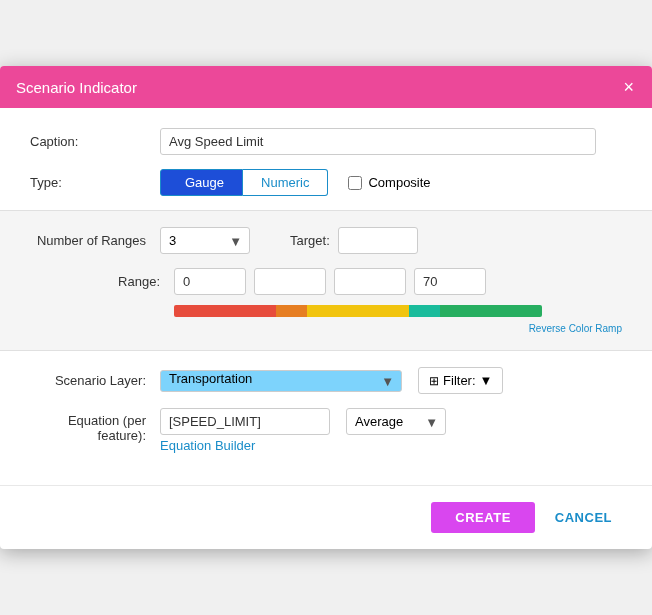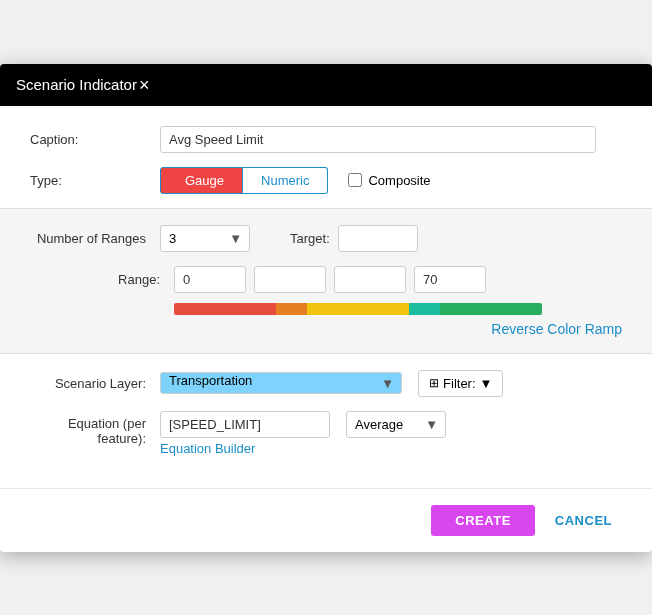--- a/index.html
+++ b/index.html
@@ -13,25 +13,26 @@
       min-height: 100vh;
     }
     .dialog {
       width: 652px;
       background: #fff;
       border-radius: 4px;
       box-shadow: 0 4px 20px rgba(0,0,0,0.3);
       overflow: hidden;
     }
     .dialog-header {
-      background: #000000;
+      background: #ec4899;
       color: #fff;
       padding: 12px 16px;
       display: flex;
       align-items: center;
+      justify-content: space-between;
     }
     .dialog-title {
       font-size: 15px;
       font-weight: 500;
     }
     .close-btn {
       background: none;
       border: none;
       color: #fff;
       font-size: 18px;
@@ -72,21 +73,21 @@
     }
     .btn-type {
       border: 1px solid #1a8dc9;
       padding: 5px 18px;
       font-size: 13px;
       cursor: pointer;
       background: #fff;
       color: #1a8dc9;
     }
     .btn-type.active {
-      background: #ef4444;
+      background: #1d4ed8;
       color: #fff;
       padding-left: 24px;
     }
     .btn-type:first-child {
       border-radius: 3px 0 0 3px;
     }
     .btn-type:last-child {
       border-radius: 0 3px 3px 0;
       border-left: none;
     }
@@ -195,21 +196,21 @@
     .ramp-green { background: #27ae60; flex: 1; }
     .reverse-row {
       display: flex;
       justify-content: flex-end;
       margin-top: 6px;
     }
     .reverse-link {
       color: #1a8dc9;
       cursor: pointer;
       text-decoration: none;
-      font-size: 14px;
+      font-size: 10px;
       padding-right: 0;
     }
     .scenario-row {
       display: flex;
       align-items: center;
       margin-bottom: 14px;
     }
     .scenario-label {
       width: 130px;
       text-align: right;

